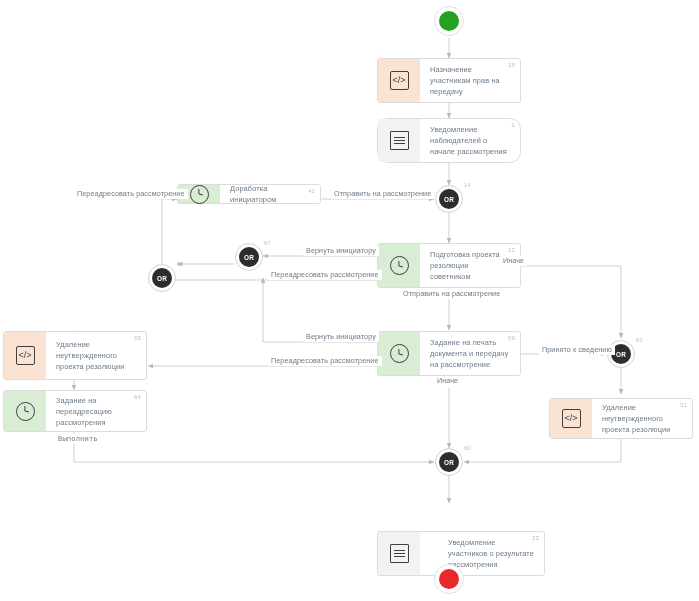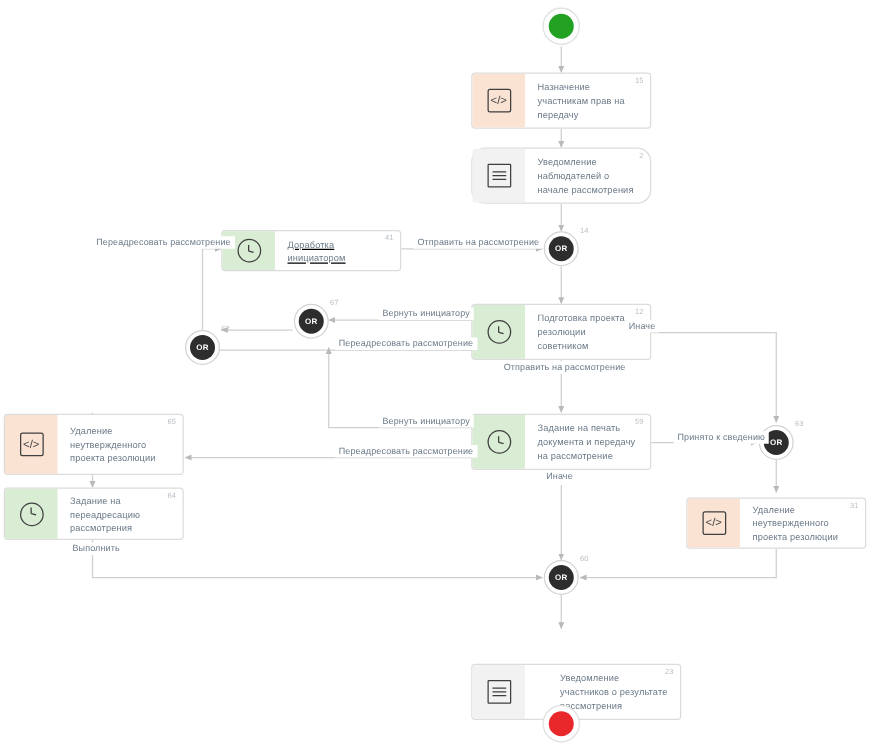--- a/index.html
+++ b/index.html
@@ -265,21 +265,21 @@
       <div class="glyph doc">
           <i></i>
           <i></i>
           <i></i>
         </div>
     </div>
     <div class="label">Уведомление наблюдателей о начале рассмотрения</div>
     <div class="num">2</div>
   </div>
 
-  <div class="task user" style="left:177px; top:184px; width:144px; height:33px;text-decoration:underline;">
+  <div class="task user" style="left:177px; top:184px; width:144px; height:20px;">
     <div class="stripe">
       <div class="glyph clock"></div>
     </div>
     <div class="label">Доработка инициатором</div>
     <div class="num">41</div>
   </div>
 
   <div class="task user" style="left:377px; top:243px; width:144px; height:45px;">
     <div class="stripe">
       <div class="glyph clock"></div>
@@ -374,15 +374,15 @@
   <div class="elabel" style="left:400px; top:289px;">Отправить на рассмотрение</div>
 
   <div class="elabel" style="left:303px; top:332px;">Вернуть инициатору</div>
 
   <div class="elabel" style="left:268px; top:356px;">Переадресовать рассмотрение</div>
 
   <div class="elabel" style="left:526px; top:345px;margin-left:13px;">Принято к сведению</div>
 
   <div class="elabel" style="left:434px; top:376px;">Иначе</div>
 
-  <div class="elabel" style="left:55px; top:434px;">Выполнить</div>
+  <div class="elabel" style="left:55px; top:434px;font-family:Liberation Mono, monospace;">Выполнить</div>
 
 </div>
 
 </body></html>

